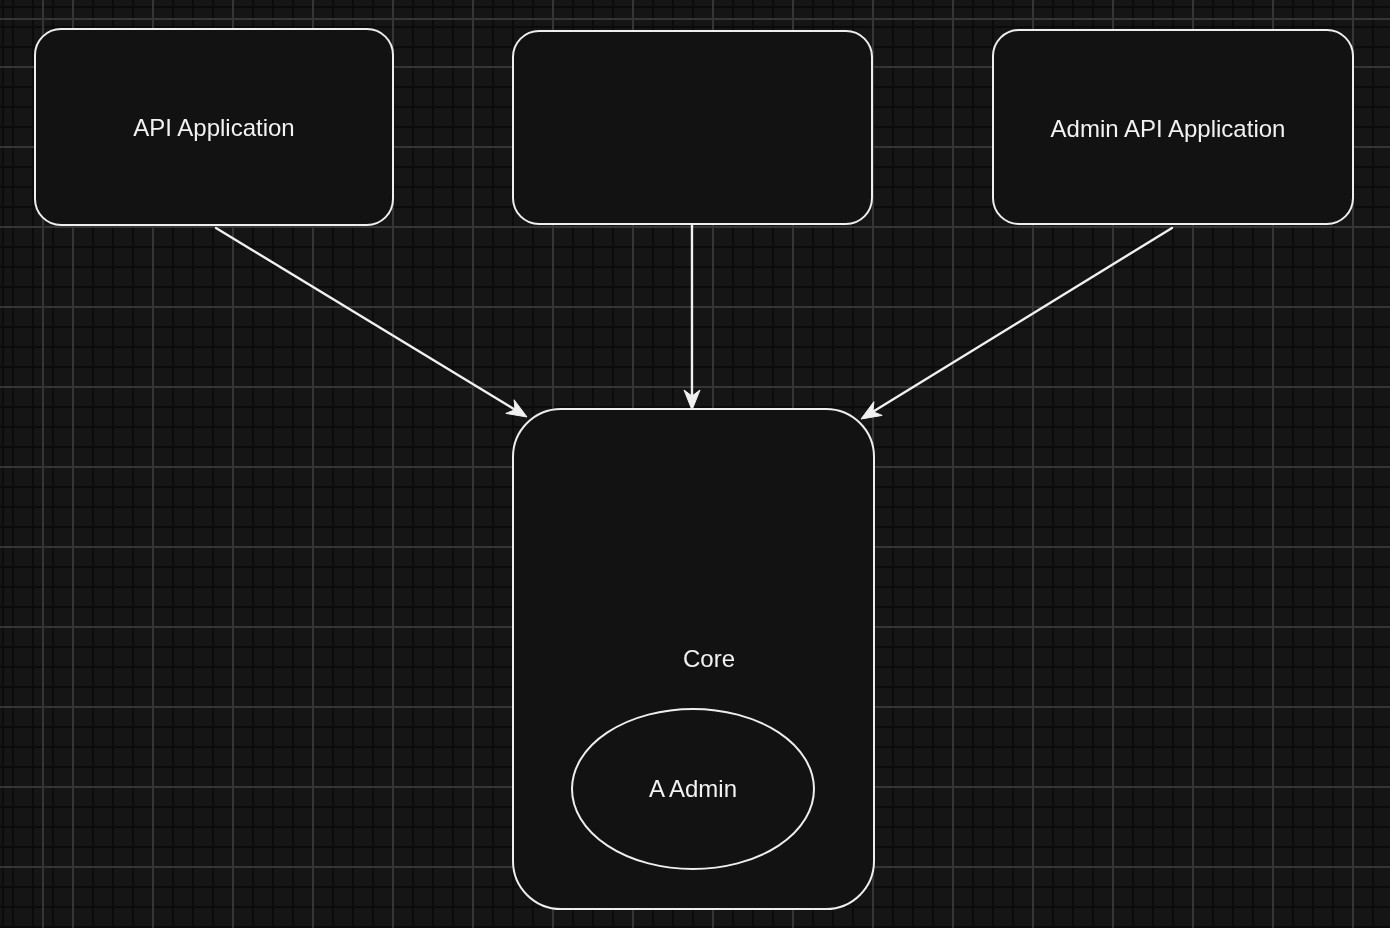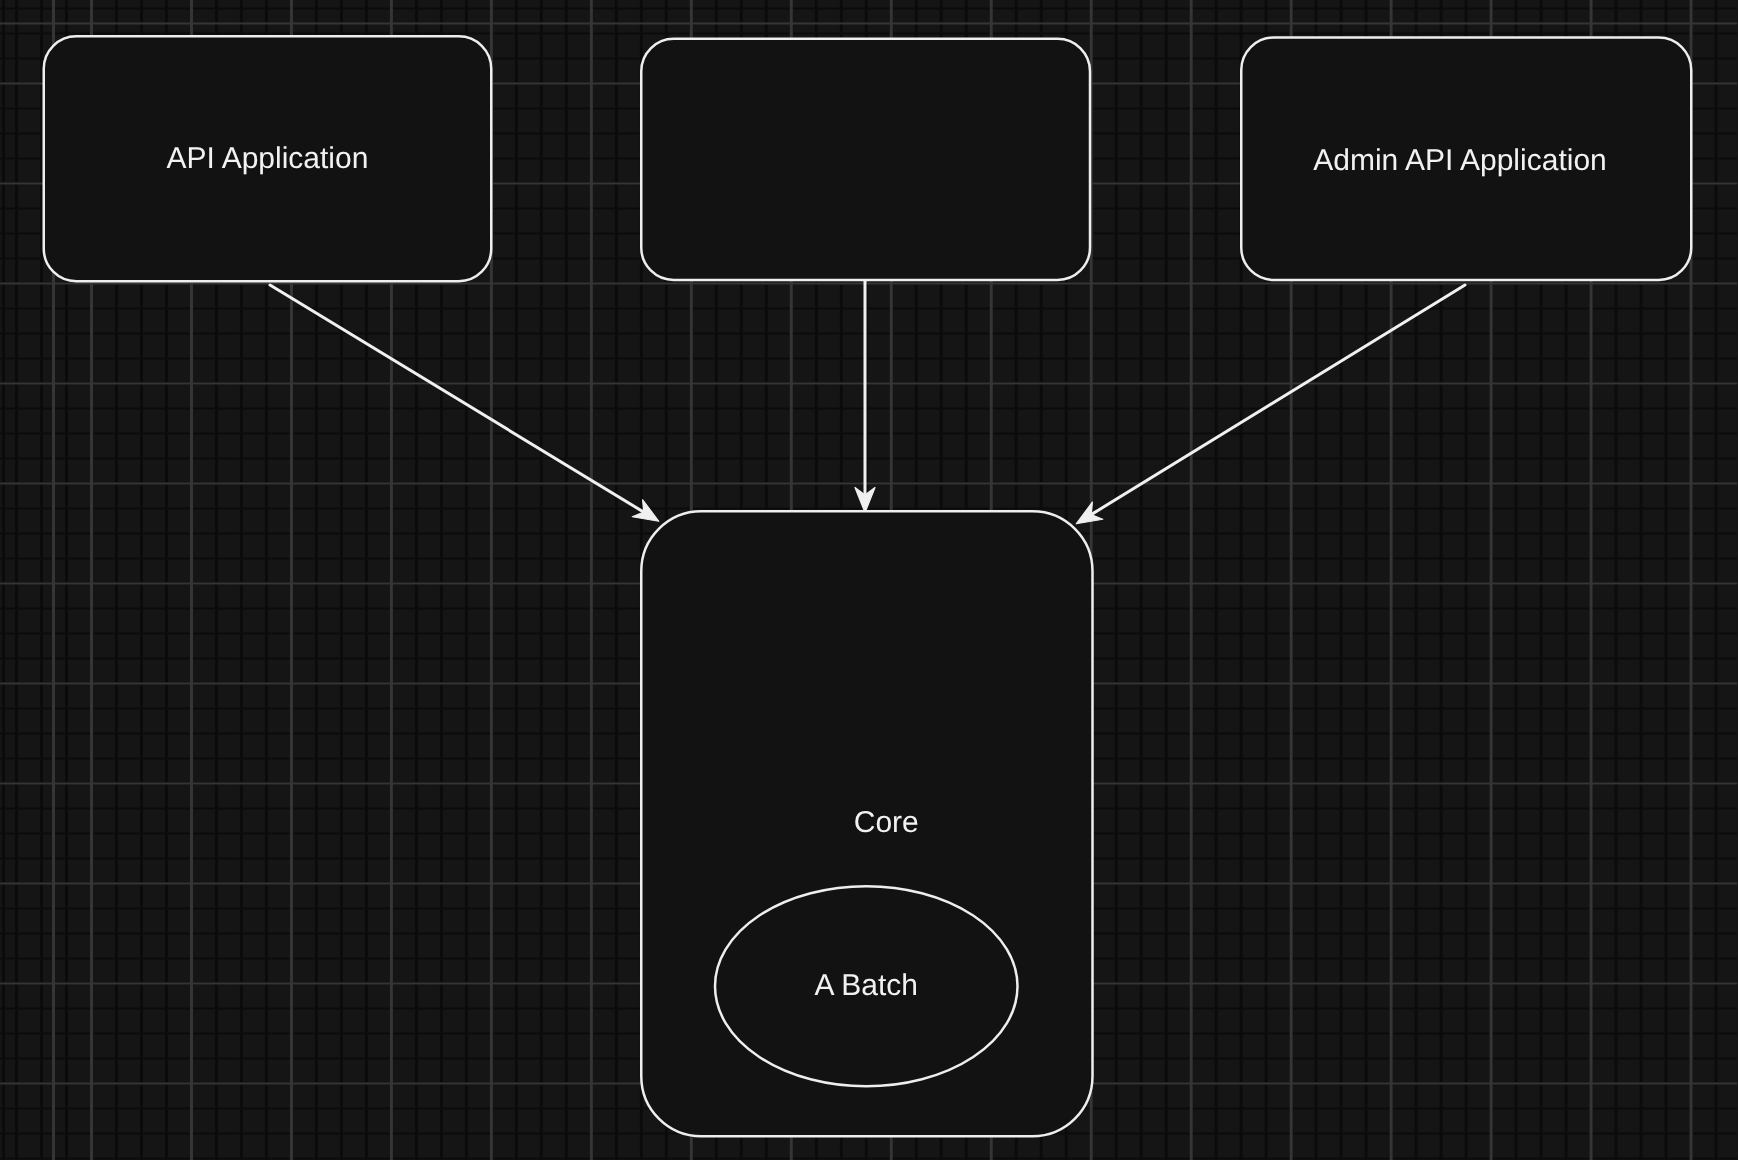--- a/index.html
+++ b/index.html
@@ -97,15 +97,15 @@
     <ellipse class="node-shape" cx="693" cy="789" rx="121" ry="80"></ellipse>
   </svg>
 
   <div class="shape-label" style="left:214px; top:128px;">API Application</div>
 
 
   <div class="shape-label" style="left:1168px; top:129px;">Admin API Application</div>
 
   <div class="shape-label" style="left:693px; top:659px;margin-left:16px;">Core</div>
 
-  <div class="shape-label" style="left:693px; top:789px;">A Batch</div>
+  <div class="shape-label" style="left:693px; top:789px;">A Admin</div>
 
 </div>
 
 </body></html>

